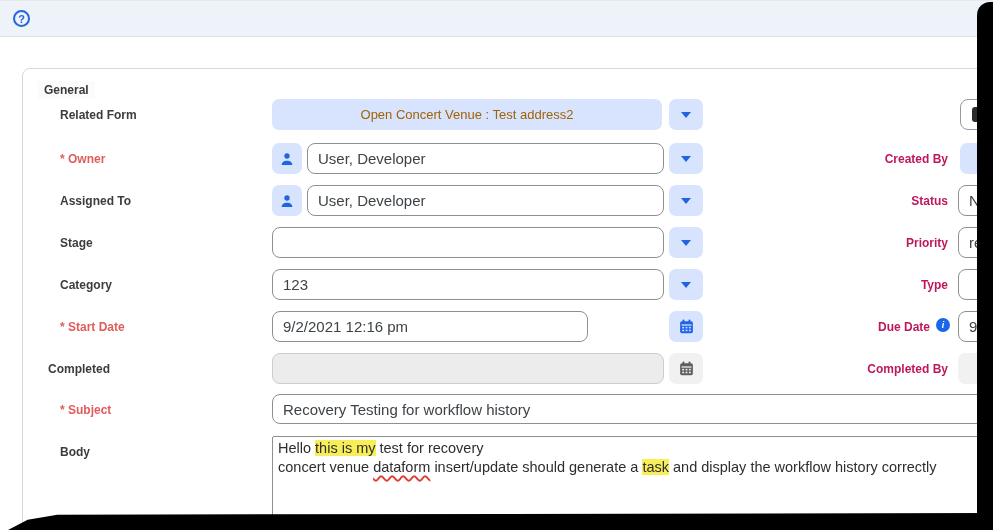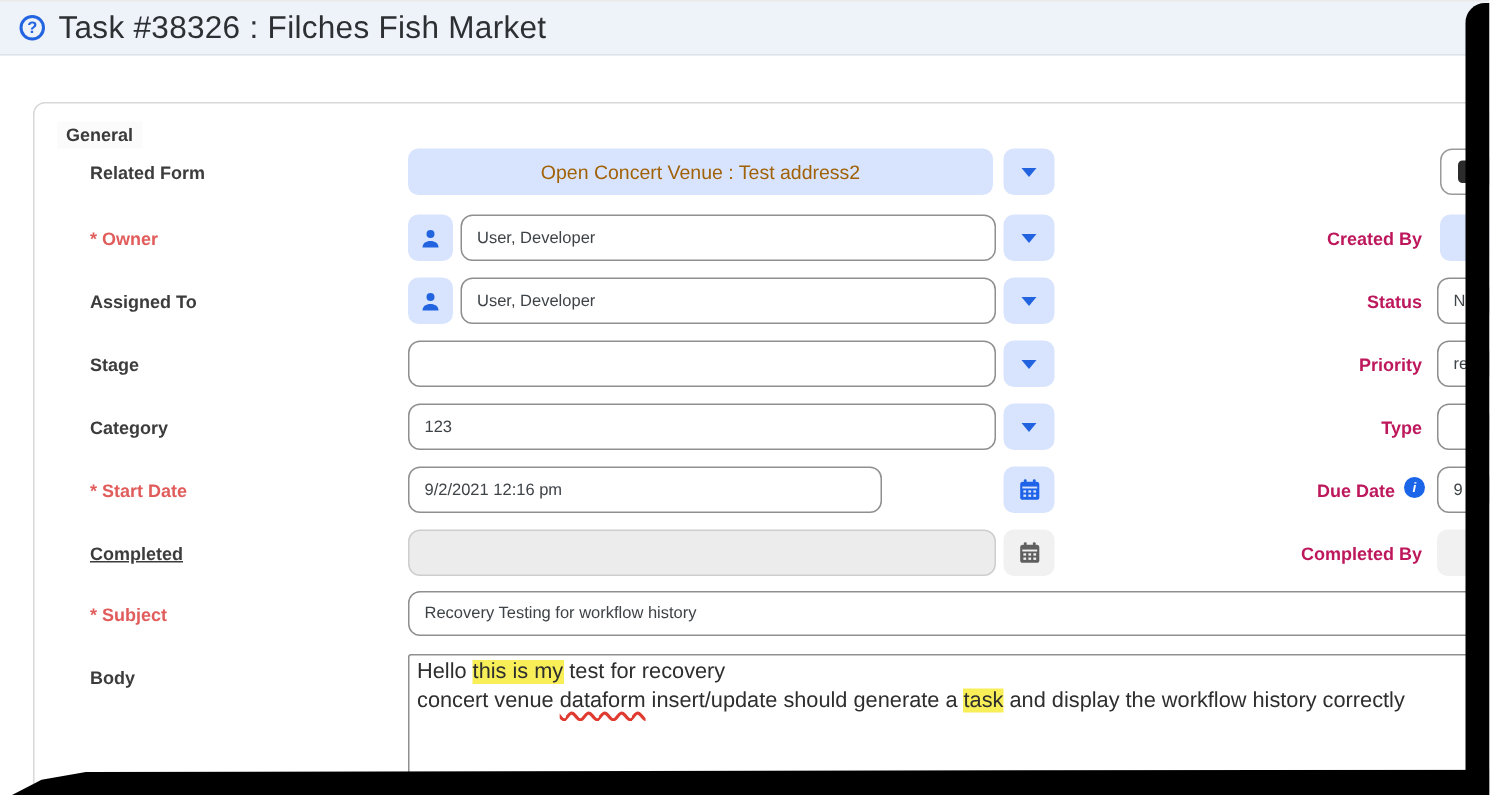--- a/index.html
+++ b/index.html
@@ -38,21 +38,21 @@
   
   .lbl {
     position:absolute; width:200px; right:auto; 
     font-size:12px; font-weight:bold; color:#3c3c3c; white-space:nowrap;
   }
   .req { color:#e05d5c; }
   .txt {
     position:absolute; height:31px; background:#fff;
     border:1px solid #8f8f8f; border-radius:8px;
     font-family:"Liberation Sans", sans-serif;
-    font-size:11px; color:#3e4347; padding:0 10px; outline:none;
+    font-size:15px; color:#3e4347; padding:0 10px; outline:none;
   }
   .txt:disabled, .txt.disabled { background:#ececec; border-color:#cdcdcd; }
   .btn-blue {
     position:absolute; width:34px; height:31px; border:none; border-radius:7px;
     background:#d8e4fd; display:flex; align-items:center; justify-content:center;
     cursor:pointer;
   }
   .btn-gray {
     position:absolute; width:34px; height:31px; border:none; border-radius:7px;
     background:#f1f1f1; display:flex; align-items:center; justify-content:center;
@@ -104,21 +104,20 @@
     position:absolute; left:8px; top:513px; width:985px; height:17px;
     background:#000; z-index:40;
     clip-path:polygon(0 100%, 2% 40%, 5% 10%, 100% 0, 100% 100%);
   }
 </style>
 </head>
 <body>
 
 <div class="header">
   <div class="help-icon">?</div>
-  <div class="page-title">Task #38326 : Filches Fish Market</div>
 </div>
 
 <div class="fieldset"></div>
 <div class="legend">General</div>
 
 <div class="lbl" style="left:60px; top:108px;">Related Form</div>
 <button class="pill" style="top:99px;">Open Concert Venue : Test address2</button>
 <button class="btn-blue" style="left:669px; top:99px;">
   <span class="caret"></span>
 </button>
@@ -177,21 +176,21 @@
       <rect x="6" y="12.5" width="2.6" height="2.2"></rect>
         <rect x="10.7" y="12.5" width="2.6" height="2.2"></rect>
         <rect x="15.4" y="12.5" width="2.6" height="2.2"></rect>
       <rect x="6" y="16.5" width="2.6" height="2.2"></rect>
         <rect x="10.7" y="16.5" width="2.6" height="2.2"></rect>
         <rect x="15.4" y="16.5" width="2.6" height="2.2"></rect>
     </g>
   </svg>
 </button>
 
-<div class="lbl" style="left:60px; top:362px;text-decoration:underline;">Completed</div>
+<div class="lbl" style="left:48px; top:362px;">Completed</div>
 <input class="txt disabled" disabled="" style="left: 272px; top: 353px; width: 392px;" value="">
 <button class="btn-gray" style="left:669px; top:353px;">
   <svg class="icon-svg" width="17" height="17" viewBox="0 0 24 24">
     <rect x="3" y="4.5" width="18" height="17" rx="2.5" fill="#5f5f5f"></rect>
     <rect x="6.5" y="2" width="2.5" height="4" rx="1" fill="#5f5f5f"></rect>
     <rect x="15" y="2" width="2.5" height="4" rx="1" fill="#5f5f5f"></rect>
     <rect x="5" y="9" width="14" height="1.8" fill="#f1f1f1"></rect>
     <g fill="#f1f1f1">
       <rect x="6" y="12.5" width="2.6" height="2.2"></rect>
         <rect x="10.7" y="12.5" width="2.6" height="2.2"></rect>

